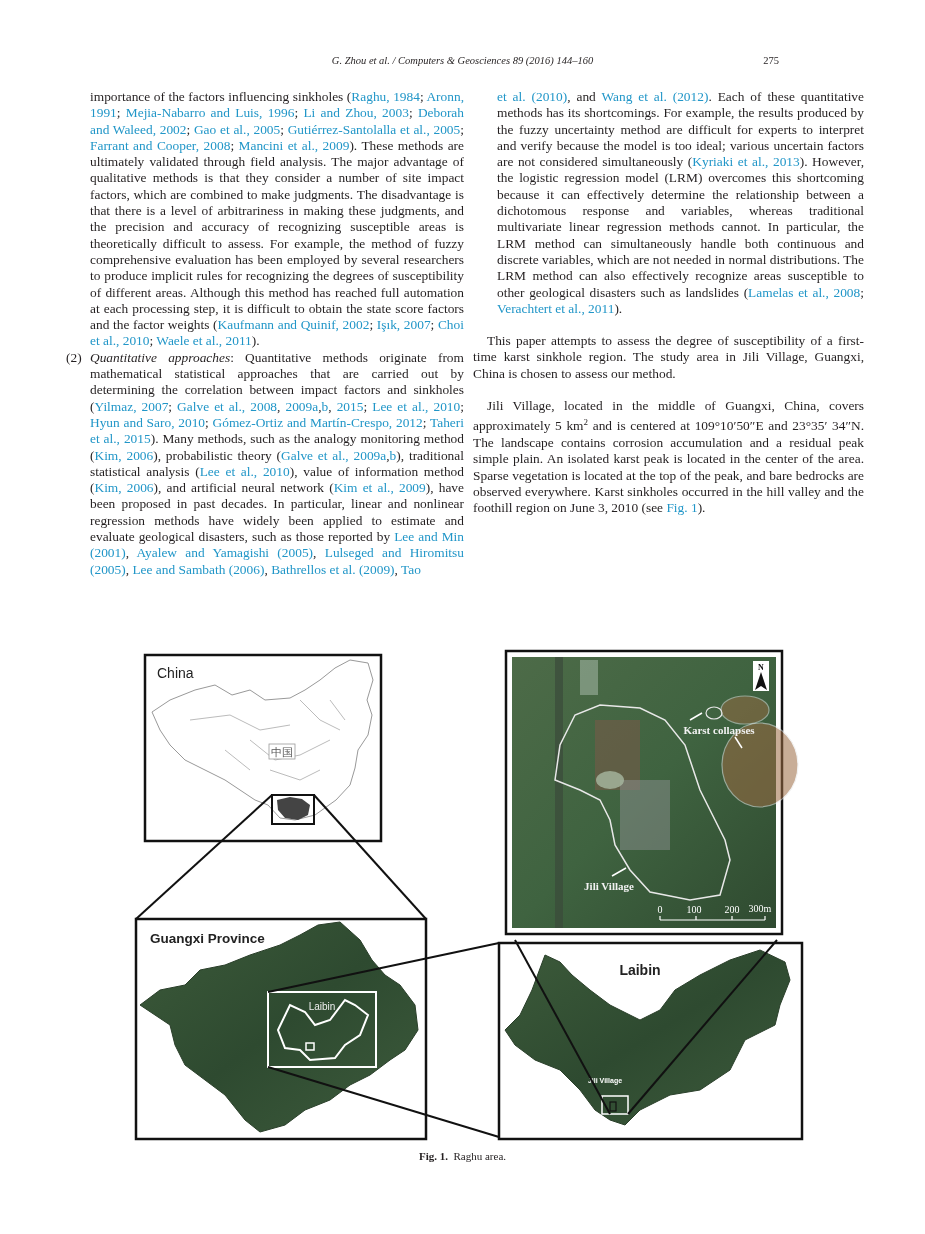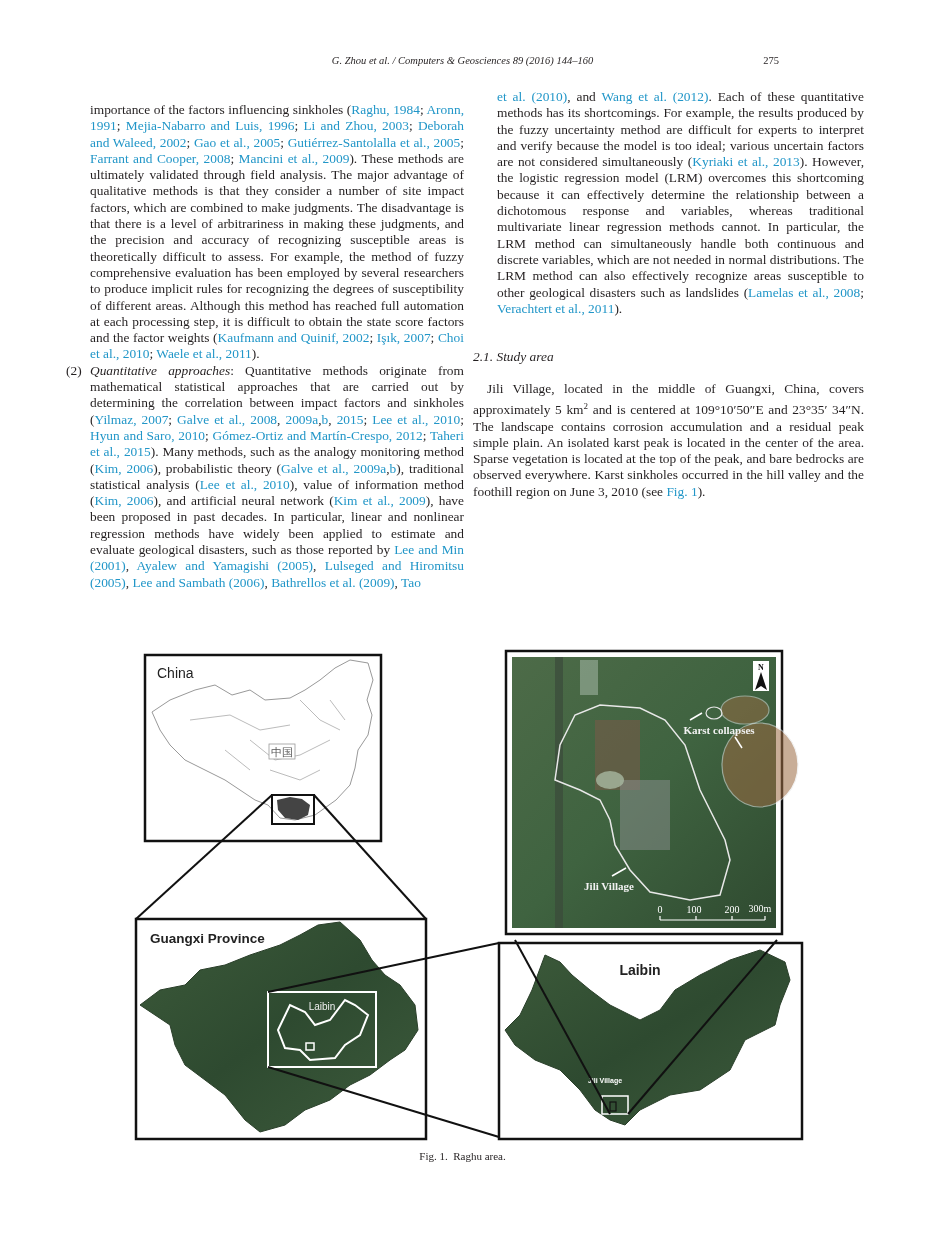--- a/index.html
+++ b/index.html
@@ -2,55 +2,55 @@
 <html><head>
 <meta charset="utf-8">
 <style>
   html, body { margin:0; padding:0; background:#fff; }
   body { width:925px; height:1234px; position:relative; overflow:hidden;
          font-family:"Liberation Serif", "DejaVu Serif", serif; color:#231f20; }
   .header { position:absolute; top:55px; left:0; width:828px; height:16px; font-size:10.5px; }
   .header .running { position:absolute; left:0; width:925px; text-align:center; font-style:italic; }
   .header .pageno { position:absolute; right:49px; }
   .col { position:absolute; top:89px; width:374px; font-size:13.4px; line-height:16.3px; text-align:justify; }
-  .col.left { left:90px;margin-top:13px; }
+  .col.left { left:90px; }
   .col.right { left:473px; width:391px; }
   .col p { margin:0; }
   .lnk { color:#2196c8; }
   .item2 { position:relative; margin-top:0; }
   .item2 .num { position:absolute; left:-24px; }
   .indent { text-indent:14px; }
   .right .cont { padding-left:24px; }
   .h2 { font-weight:bold; font-size:13.4px; margin-top:26px !important; }
   .h3 { font-style:italic; margin-top:16px !important; }
   .gap { height:16px; }
   .figure { position:absolute; left:130px; top:648px; width:700px; height:500px; }
   .caption { position:absolute; top:1150px; left:0; width:925px; text-align:center; font-size:11px; }
-  .caption b { font-weight:normal; }
+  .caption b { font-weight:bold; }
   .maplbl { font-family:"Liberation Sans","DejaVu Sans",sans-serif; }
 </style>
 </head>
 <body>
 
 <div class="header">
   <span class="running">G. Zhou et al. / Computers &amp; Geosciences 89 (2016) 144–160</span>
   <span class="pageno">275</span>
 </div>
 
 <div class="col left">
   <p id="p-left1"><span>importance of the factors influencing sinkholes (</span><span class="lnk">Raghu, 1984</span><span>; </span><span class="lnk">Aronn, 1991</span><span>; </span><span class="lnk">Mejia-Nabarro and Luis, 1996</span><span>; </span><span class="lnk">Li and Zhou, 2003</span><span>; </span><span class="lnk">Deborah and Waleed, 2002</span><span>; </span><span class="lnk">Gao et al., 2005</span><span>; </span><span class="lnk">Gutiérrez-Santolalla et al., 2005</span><span>; </span><span class="lnk">Farrant and Cooper, 2008</span><span>; </span><span class="lnk">Mancini et al., 2009</span><span>). These methods are ultimately validated through field analysis. The major advantage of qualitative methods is that they consider a number of site impact factors, which are combined to make judgments. The disadvantage is that there is a level of arbitrariness in making these judgments, and the precision and accuracy of recognizing susceptible areas is theoretically difficult to assess. For example, the method of fuzzy comprehensive evaluation has been employed by several researchers to produce implicit rules for recognizing the degrees of susceptibility of different areas. Although this method has reached full automation at each processing step, it is difficult to obtain the state score factors and the factor weights (</span><span class="lnk">Kaufmann and Quinif, 2002</span><span>; </span><span class="lnk">Işık, 2007</span><span>; </span><span class="lnk">Choi et al., 2010</span><span>; </span><span class="lnk">Waele et al., 2011</span><span>).</span></p>
   <p class="item2">
     <span class="num">(2)</span><i>Quantitative approaches</i><span id="p-left2"><span>: Quantitative methods originate from mathematical statistical approaches that are carried out by determining the correlation between impact factors and sinkholes (</span><span class="lnk">Yilmaz, 2007</span><span>; </span><span class="lnk">Galve et al., 2008</span><span>, </span><span class="lnk">2009a</span><span>,</span><span class="lnk">b</span><span>, </span><span class="lnk">2015</span><span>; </span><span class="lnk">Lee et al., 2010</span><span>; </span><span class="lnk">Hyun and Saro, 2010</span><span>; </span><span class="lnk">Gómez-Ortiz and Martín-Crespo, 2012</span><span>; </span><span class="lnk">Taheri et al., 2015</span><span>). Many methods, such as the analogy monitoring method (</span><span class="lnk">Kim, 2006</span><span>), probabilistic theory (</span><span class="lnk">Galve et al., 2009a</span><span>,</span><span class="lnk">b</span><span>), traditional statistical analysis (</span><span class="lnk">Lee et al., 2010</span><span>), value of information method (</span><span class="lnk">Kim, 2006</span><span>), and artificial neural network (</span><span class="lnk">Kim et al., 2009</span><span>), have been proposed in past decades. In particular, linear and nonlinear regression methods have widely been applied to estimate and evaluate geological disasters, such as those reported by </span><span class="lnk">Lee and Min (2001)</span><span>, </span><span class="lnk">Ayalew and Yamagishi (2005)</span><span>, </span><span class="lnk">Lulseged and Hiromitsu (2005)</span><span>, </span><span class="lnk">Lee and Sambath (2006)</span><span>, </span><span class="lnk">Bathrellos et al. (2009)</span><span>, </span><span class="lnk">Tao</span></span>
   </p>
 </div>
 
 <div class="col right">
   <p id="p-right1" class="cont"><span class="lnk">et al. (2010)</span><span>, and </span><span class="lnk">Wang et al. (2012)</span><span>. Each of these quantitative methods has its shortcomings. For example, the results produced by the fuzzy uncertainty method are difficult for experts to interpret and verify because the model is too ideal; various uncertain factors are not considered simultaneously (</span><span class="lnk">Kyriaki et al., 2013</span><span>). However, the logistic regression model (LRM) overcomes this shortcoming because it can effectively determine the relationship between a dichotomous response and variables, whereas traditional multivariate linear regression methods cannot. In particular, the LRM method can simultaneously handle both continuous and discrete variables, which are not needed in normal distributions. The LRM method can also effectively recognize areas susceptible to other geological disasters such as landslides (</span><span class="lnk">Lamelas et al., 2008</span><span>; </span><span class="lnk">Verachtert et al., 2011</span><span>).</span></p>
   <div class="gap"></div>
-  <p class="h3">2.1.  Study area</p>
+  <p class="indent">This paper attempts to assess the degree of susceptibility of a first-time karst sinkhole region. The study area in Jili Village, Guangxi, China is chosen to assess our method.</p>
   <div class="gap"></div>
   <p id="p-right2" class="indent"><span>Jili Village, located in the middle of Guangxi, China, covers approximately 5 km</span><sup style="font-size: 9px;">2</sup><span> and is centered at 109°10′50″E and 23°35′ 34″N. The landscape contains corrosion accumulation and a residual peak simple plain. An isolated karst peak is located in the center of the area. Sparse vegetation is located at the top of the peak, and bare bedrocks are observed everywhere. Karst sinkholes occurred in the hill valley and the foothill region on June 3, 2010 (see </span><span class="lnk">Fig. 1</span><span>).</span></p>
 </div>
 
 <div class="figure">
   <svg width="700" height="500" viewBox="130 648 700 500" xmlns="http://www.w3.org/2000/svg">
     <defs>
       <linearGradient id="sat" x1="0" y1="0" x2="1" y2="1">
         <stop offset="0" stop-color="#3c5a3a"></stop>
         <stop offset="0.5" stop-color="#2e4a30"></stop>

